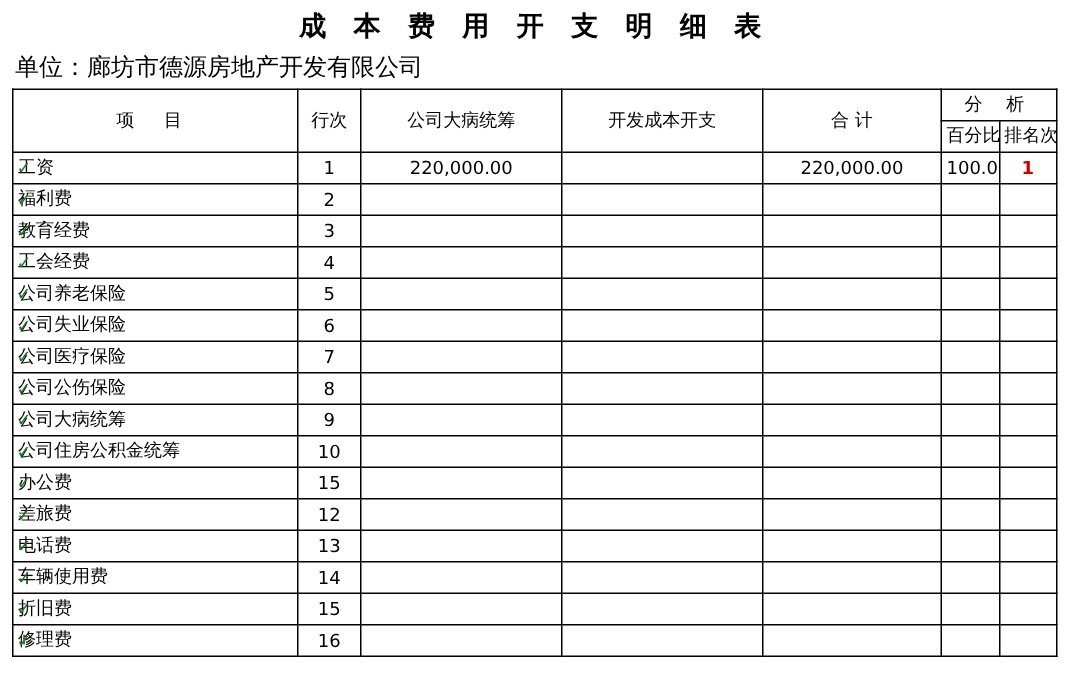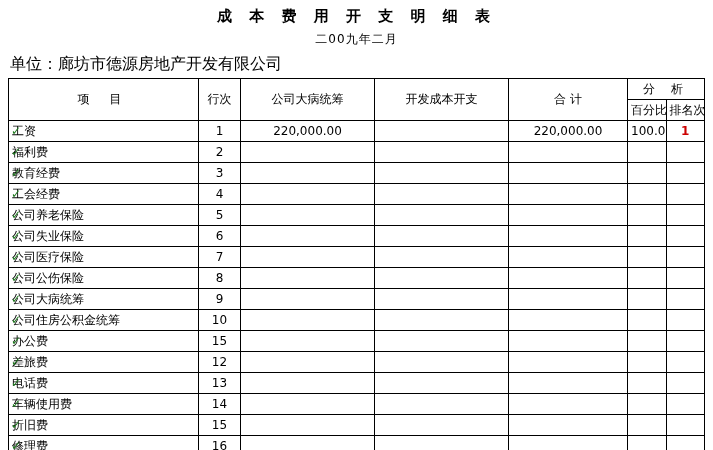--- a/index.html
+++ b/index.html
@@ -16,21 +16,21 @@
   }
   .page {
     position: relative;
     width: 713px;
     height: 450px;
     box-sizing: border-box;
     padding: 0 8px;
   }
   .doc-title {
     text-align: center;
-    font-size: 15px;
+    font-size: 18px;
     font-weight: bold;
     letter-spacing: 6px;
     margin-top: 7px;
     line-height: 1.2;
     font-family: "DejaVu Serif", "Liberation Serif", serif;
   }
   .doc-subtitle {
     text-align: center;
     font-size: 12px;
     margin-top: 6px;
@@ -105,21 +105,20 @@
     letter-spacing: 6px;
   }
   .sub-head { font-size: 11px; margin-top: 20px; }
 </style>
 </head>
 <body>
 
 <div class="page">
 
   <div class="doc-title">成 本 费 用 开 支 明 细 表</div>
-  <div class="doc-subtitle">二00九年二月</div>
 
   <div class="meta-row">
     <div class="meta-left">单位：廊坊市德源房地产开发有限公司</div>
   </div>
 
   <table class="sheet">
     <thead>
       <tr>
         <th class="col-item hdr-tall hdr-item" rowspan="2">项        目</th>
         <th class="col-line hdr-tall" rowspan="2">行次</th>

